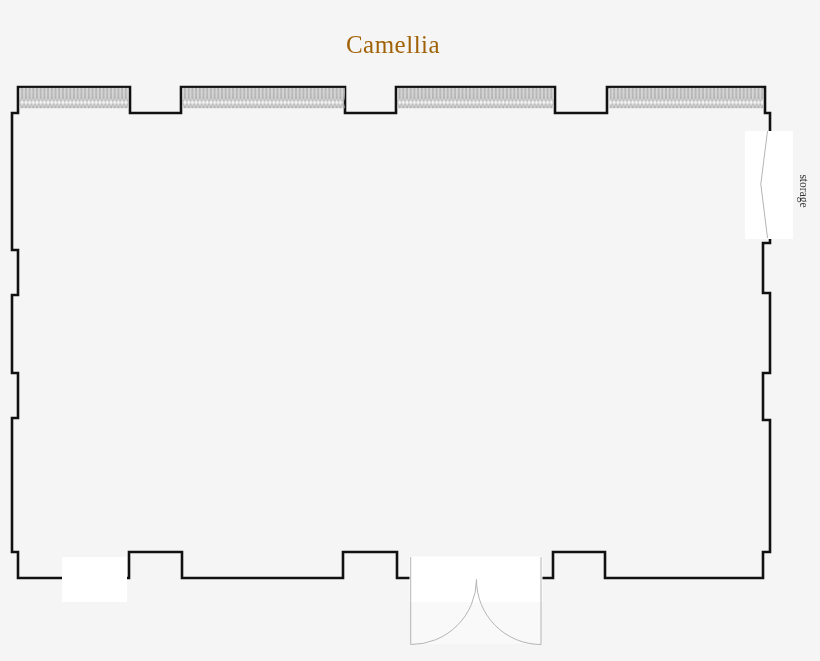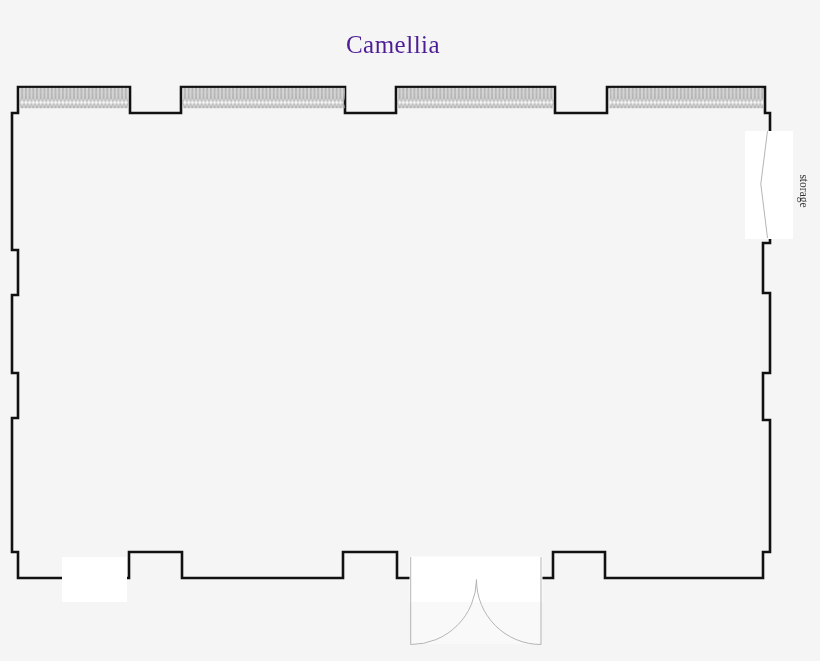--- a/index.html
+++ b/index.html
@@ -17,21 +17,21 @@
     background: #f5f5f5;
   }
   .room-title {
     position: absolute;
     top: 31px;
     left: 0;
     width: 786px;
     text-align: center;
     font-size: 25px;
     letter-spacing: 0.5px;
-    color: #4c1d95;
+    color: #a16207;
     font-family: "Liberation Serif", serif;
   }
   .plan-svg {
     position: absolute;
     top: 0;
     left: 0;
   }
   .storage-label {
     position: absolute;
     left: 782px;

